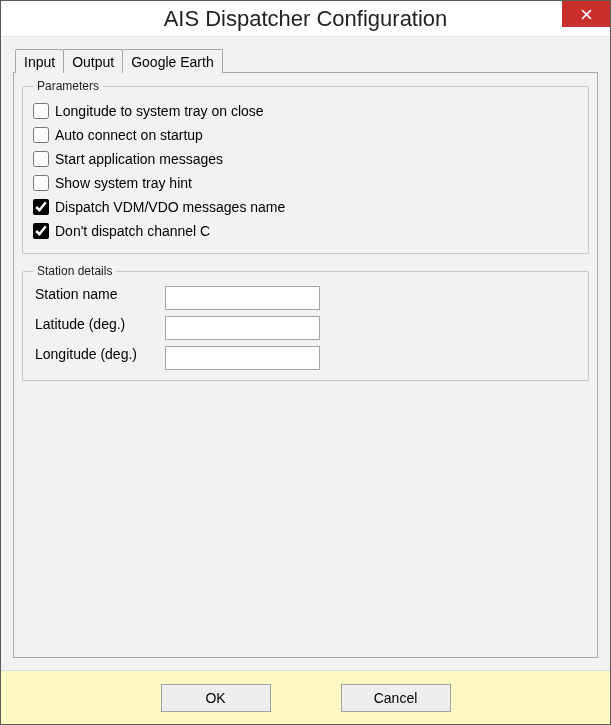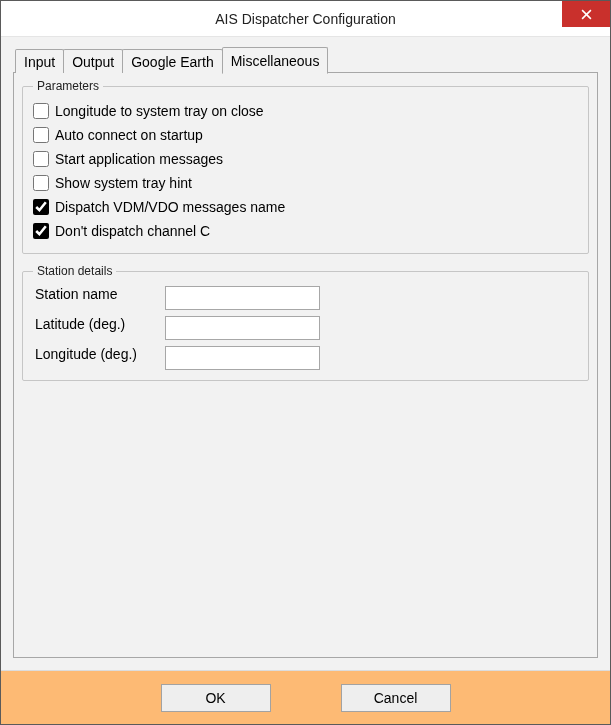--- a/index.html
+++ b/index.html
@@ -21,21 +21,21 @@
   .titlebar {
     height: 36px;
     background: #fff;
     display: flex;
     align-items: center;
     justify-content: center;
     position: relative;
     border-bottom: 1px solid #e5e5e5;
   }
   .titlebar .title {
-    font-size: 14px;
+    font-size: 22px;
     color: #222;
   }
   .close-btn {
     position: absolute;
     top: 0; right: 0;
     width: 48px; height: 26px;
     background: #c9302c;
     display: flex; align-items: center; justify-content: center;
     cursor: pointer;
   }
@@ -134,21 +134,21 @@
     height: 24px;
     border: 1px solid #a7a7a7;
     background: #fff;
     font-family: inherit;
     font-size: 14px;
     padding: 2px 4px;
   }
 
   .btnbar {
     height: 54px;
-    background: #fdba74;
+    background: #fef9c3;
     display: flex;
     align-items: center;
     justify-content: center;
     gap: 70px;
     border-top: 1px solid #dcdcdc;
   }
   .btn {
     min-width: 110px;
     height: 28px;
     border: 1px solid #a2a2a2;
@@ -174,21 +174,20 @@
       </svg>
     </div>
   </div>
 
   <div class="client">
 
     <div class="tabs">
       <div class="tab">Input</div>
       <div class="tab">Output</div>
       <div class="tab">Google Earth</div>
-      <div class="tab active">Miscellaneous</div>
     </div>
 
     <div class="tab-panel">
 
       <fieldset class="group">
         <legend>Parameters</legend>
 
         <div class="row">
           <input type="checkbox" id="cb1" style="">
           <label for="cb1">Longitude to system tray on close</label>

